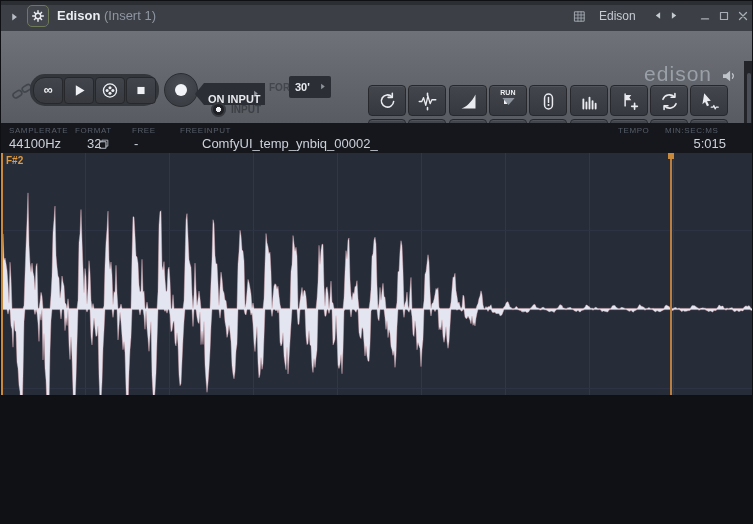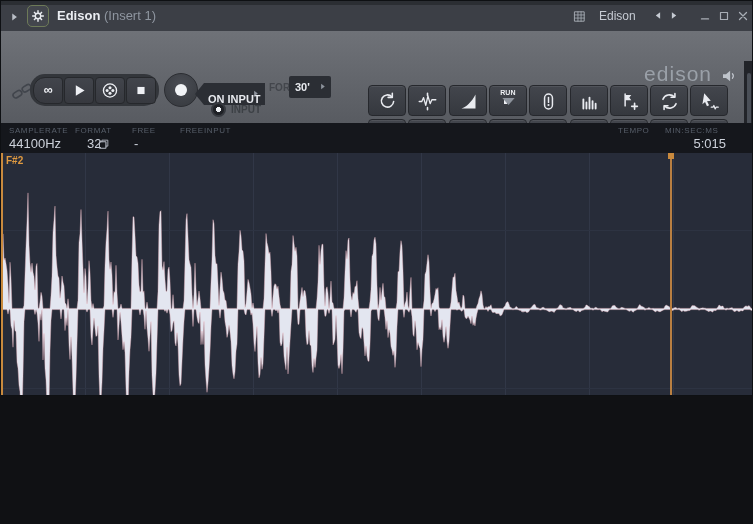--- a/index.html
+++ b/index.html
@@ -435,20 +435,21 @@
     <span class="icon" id="format-icon">
         <svg viewBox="0 0 24 24" fill="none" stroke="currentColor" stroke-width="1.6" stroke-linecap="round" stroke-linejoin="round">
           <rect x="4.5" y="7" width="12" height="12" rx="1" stroke-width="2"></rect>
           <path d="M9 7V4h11v11h-3" stroke-width="1.6"></path>
         </svg>
       </span>
     <span class="ib-label" style="left:131px">FREE</span>
     <span class="ib-value" style="left:133px">-</span>
     <span class="ib-label" style="left:179px">FREE</span>
     <span class="ib-label" style="left:203px">INPUT</span>
+    <span class="ib-value" style="left:201px">ComfyUI_temp_ynbiq_00002_</span>
     <span class="ib-label" style="left:617px">TEMPO</span>
     <span class="ib-label" style="left:664px">MIN:SEC:MS</span>
     <span class="ib-value" id="length-value">5:015</span>
   </div>
 
   <div class="abs" id="editor">
     <div id="gridlines">
         <div class="vgrid abs" style="left: 84px;"></div>
         <div class="vgrid abs" style="left: 168px;"></div>
         <div class="vgrid abs" style="left: 252px;"></div>

